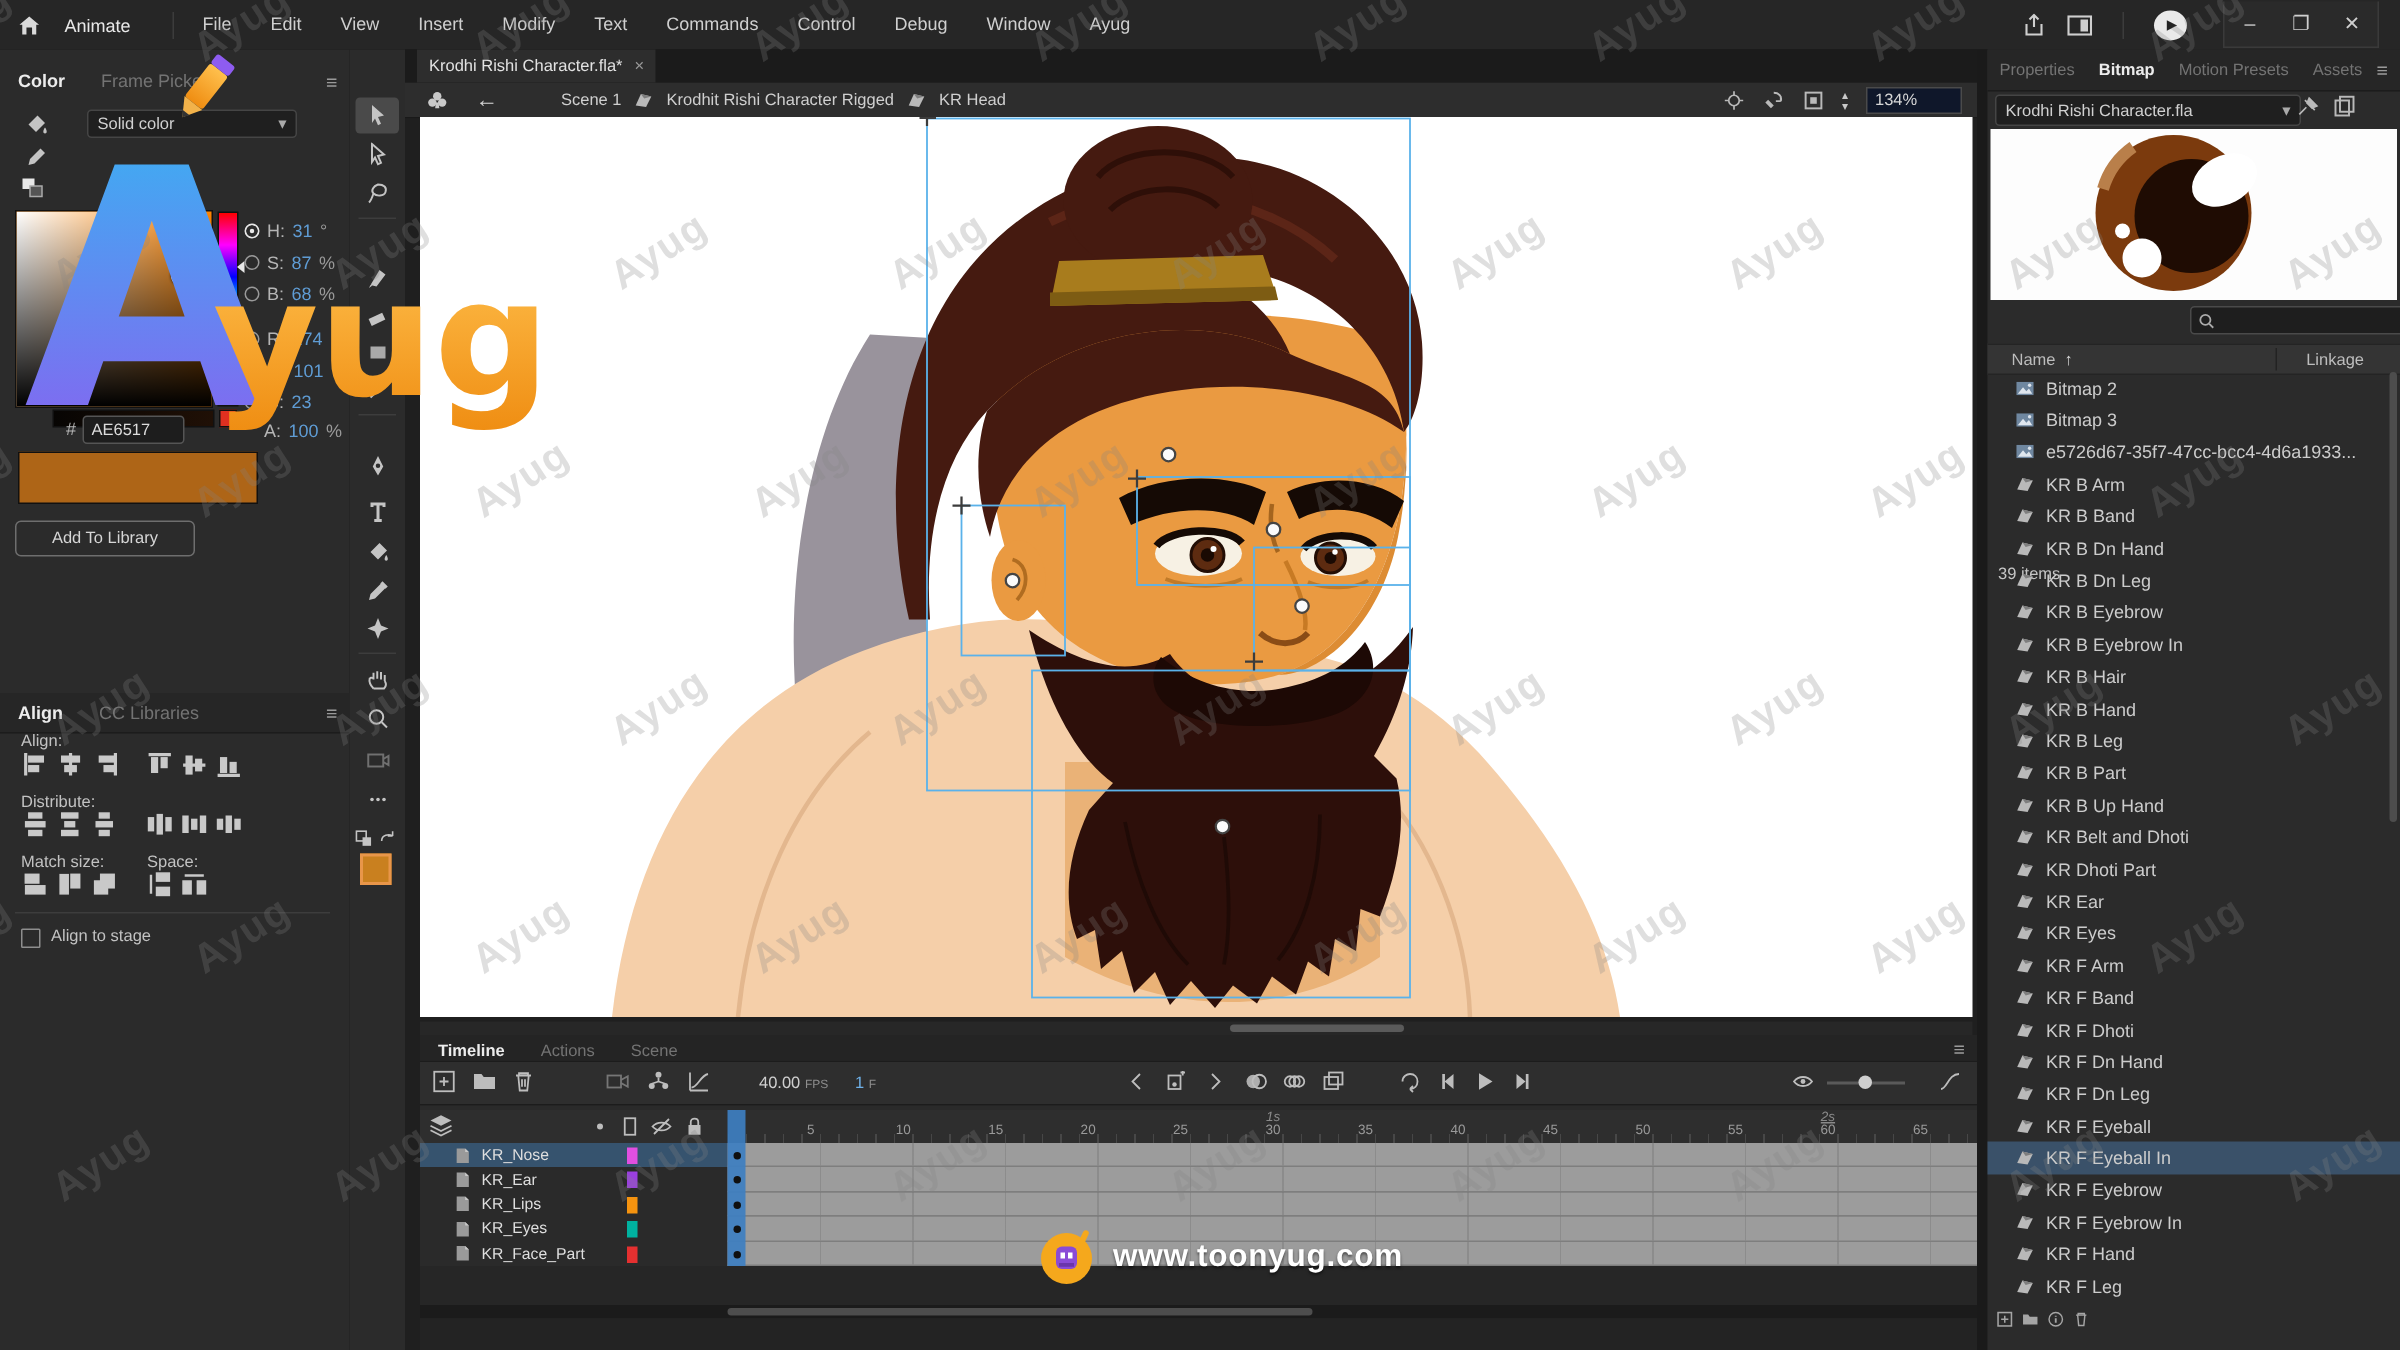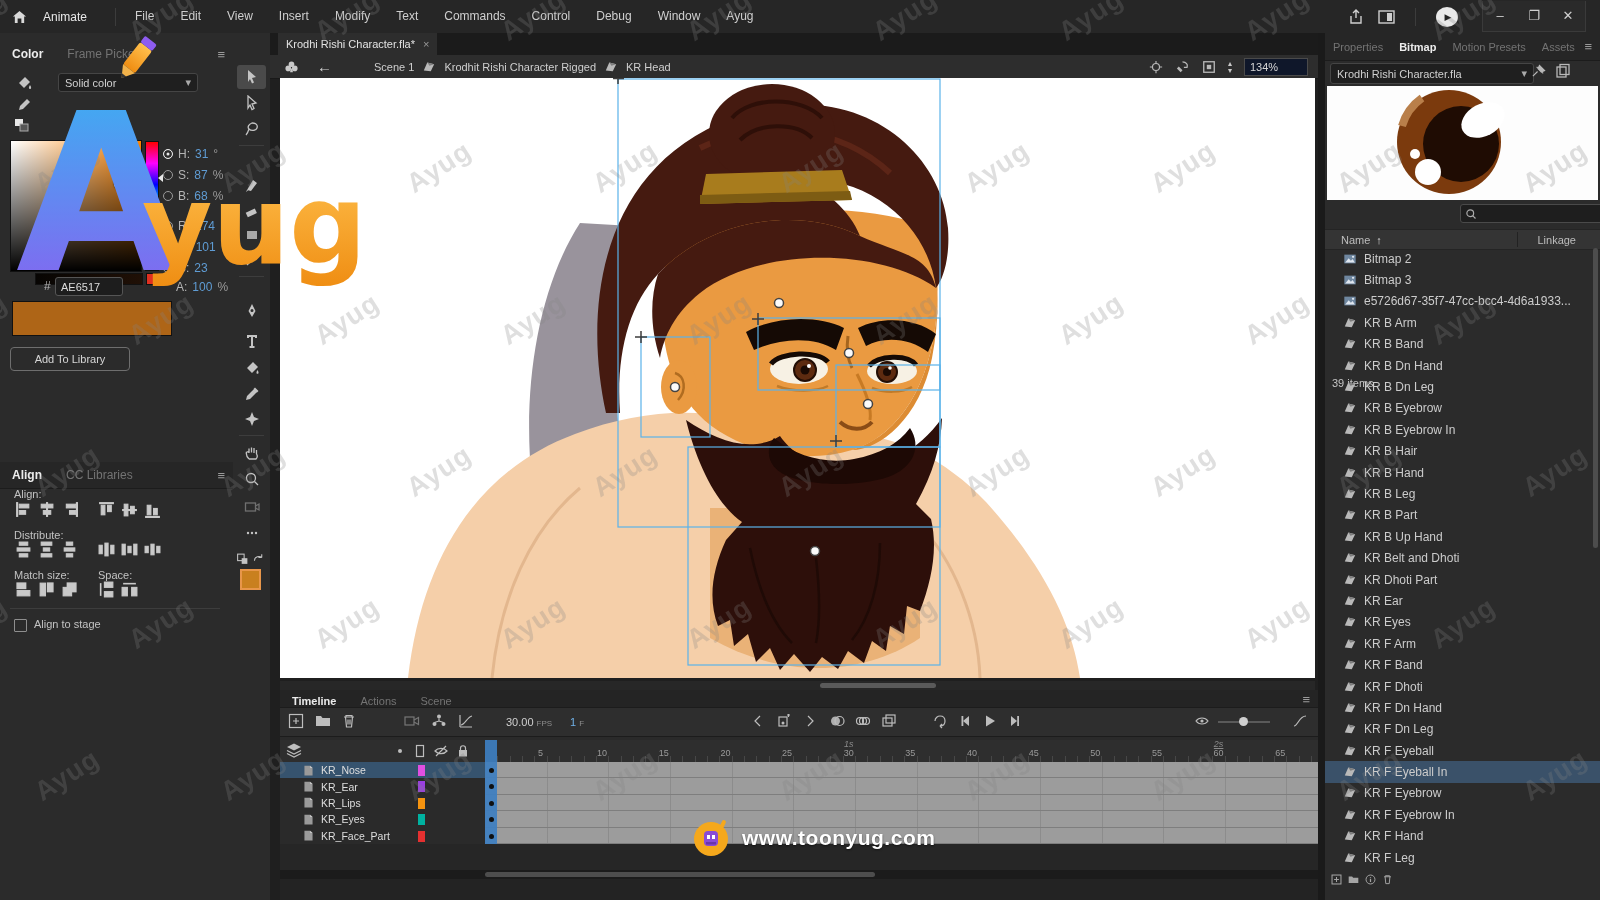--- a/index.html
+++ b/index.html
@@ -653,21 +653,21 @@
               <circle cx="12.5" cy="11" r="2" class="fl"></circle>
               <path class="st" d="M8,5.5 L8,8 M8,8 L3.5,9.5 M8,8 L12.5,9.5"></path>
             </svg>
           </span>
         <span class="tli" style="left:178px">
             <svg viewBox="0 0 16 16">
               <path class="st" d="M2,14 L2,2 M2,14 L14,14 M3,12 C7,12 9,4 14,3"></path>
             </svg>
           </span>
         <span class="abs" style="left:226px;top:8px;color:#cfcfcf;font-size:11px">
-          <span>30.00</span>
+          <span>40.00</span>
           <span style="font-size:8px;color:#8e8e8e">FPS</span>
         </span>
         <span class="abs" style="left:290px;top:8px;font-size:11px">
           <span style="color:#6fb1e8">1</span>
           <span style="font-size:8px;color:#8e8e8e">F</span>
         </span>
         <span class="tli" style="left:470px">
             <svg viewBox="0 0 16 16">
               <path class="st" d="M10,3 L5,8 L10,13"></path>
             </svg>

